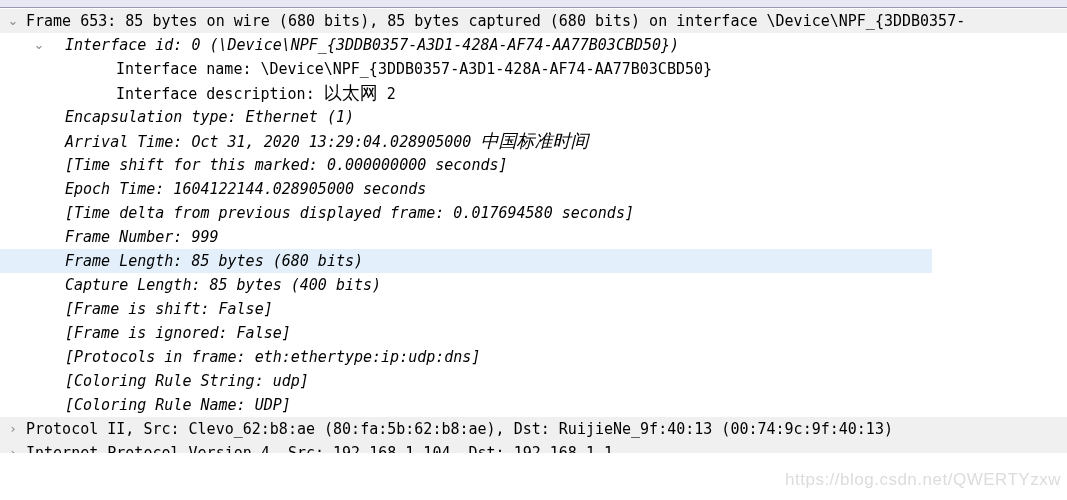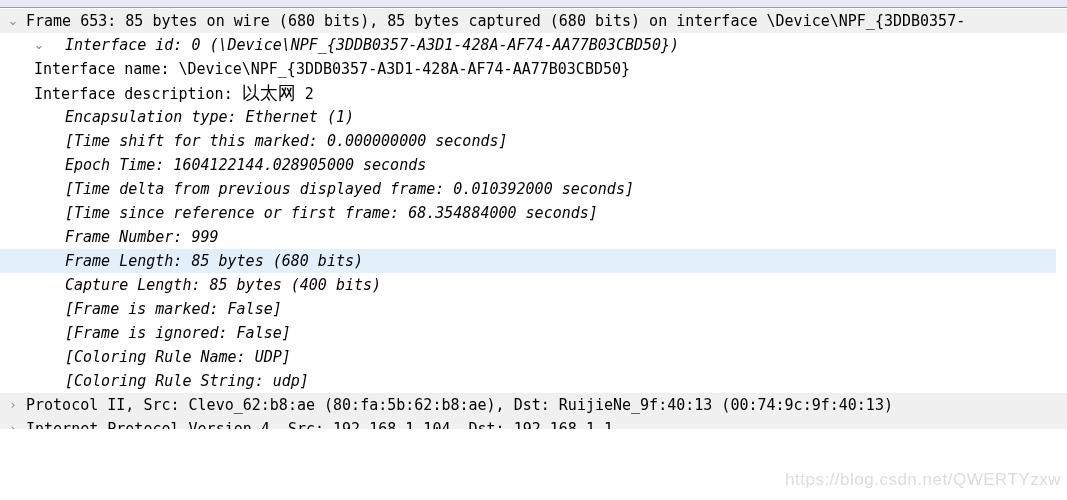--- a/index.html
+++ b/index.html
@@ -68,25 +68,25 @@
   .row .twisty.lvl2 { left: 26px; }
 
   .row .label {
     display: block;
     white-space: pre;
   }
 
   
   .lvl-1 .label { padding-left: 26px; border-radius: 11px; }
   .lvl-2 .label { padding-left: 65px; font-style: italic; }
-  .lvl-3 .label { padding-left: 34px; }
+  .lvl-3 .label { padding-left: 116px; }
 
   
   .row.sel-gray  { background: #f0f0f0; }
-  .row.sel-blue  { background: #e3f0fb; width: 1056px; }
+  .row.sel-blue  { background: #e3f0fb; width: 932px; }
 
   .row .cjk {
     font-family: "DejaVu Sans", "Liberation Sans", sans-serif;
     font-size: 18px;
   }
 
   
   .row.partial {
     height: 12px;
     overflow: hidden;
@@ -126,51 +126,54 @@
       <div class="row lvl-3">
         <span class="label">Interface name: \Device\NPF_{3DDB0357-A3D1-428A-AF74-AA77B03CBD50}</span>
       </div>
       <div class="row lvl-3">
         <span class="label">Interface description: <span class="cjk">以太网</span><span> 2</span></span>
       </div>
       <div class="row lvl-2">
         <span class="label">Encapsulation type: Ethernet (1)</span>
       </div>
       <div class="row lvl-2">
+        <span class="label">Arrival Time: Oct 31, 2020 13:29:04.028905000 <span class="cjk">中国标准时间</span></span>
+      </div>
+      <div class="row lvl-2">
         <span class="label">[Time shift for this marked: 0.000000000 seconds]</span>
       </div>
       <div class="row lvl-2">
         <span class="label">Epoch Time: 1604122144.028905000 seconds</span>
       </div>
       <div class="row lvl-2">
-        <span class="label">[Time delta from previous displayed frame: 0.010392000 seconds]</span>
-      </div>
-      <div class="row lvl-2">
-        <span class="label">[Time since reference or first frame: 68.354884000 seconds]</span>
+        <span class="label">[Time delta from previous displayed frame: 0.017694580 seconds]</span>
       </div>
       <div class="row lvl-2">
         <span class="label">Frame Number: 999</span>
       </div>
       <div class="row lvl-2 sel-blue">
         <span class="label">Frame Length: 85 bytes (680 bits)</span>
       </div>
       <div class="row lvl-2">
         <span class="label">Capture Length: 85 bytes (400 bits)</span>
       </div>
       <div class="row lvl-2">
-        <span class="label">[Frame is marked: False]</span>
+        <span class="label">[Frame is shift: False]</span>
       </div>
       <div class="row lvl-2">
         <span class="label">[Frame is ignored: False]</span>
       </div>
       <div class="row lvl-2">
-        <span class="label">[Coloring Rule Name: UDP]</span>
+        <span class="label">[Protocols in frame: eth:ethertype:ip:udp:dns]</span>
       </div>
       <div class="row lvl-2">
         <span class="label">[Coloring Rule String: udp]</span>
+      </div>
+      <div class="row lvl-2">
+        <span class="label">[Coloring Rule Name: UDP]</span>
       </div>
       <div class="row lvl-1 sel-gray">
         <span class="twisty">›</span>
         <span class="label">Protocol II, Src: Clevo_62:b8:ae (80:fa:5b:62:b8:ae), Dst: RuijieNe_9f:40:13 (00:74:9c:9f:40:13)</span>
       </div>
       <div class="row lvl-1 sel-gray partial">
         <span class="twisty">›</span>
         <span class="label">Internet Protocol Version 4, Src: 192.168.1.104, Dst: 192.168.1.1</span>
       </div>
     </div>

